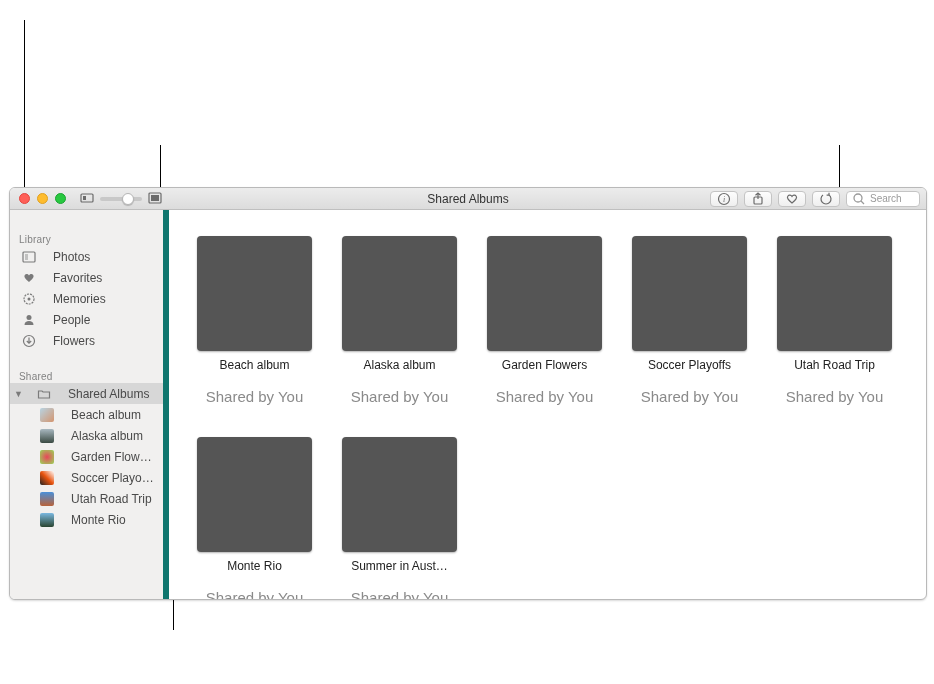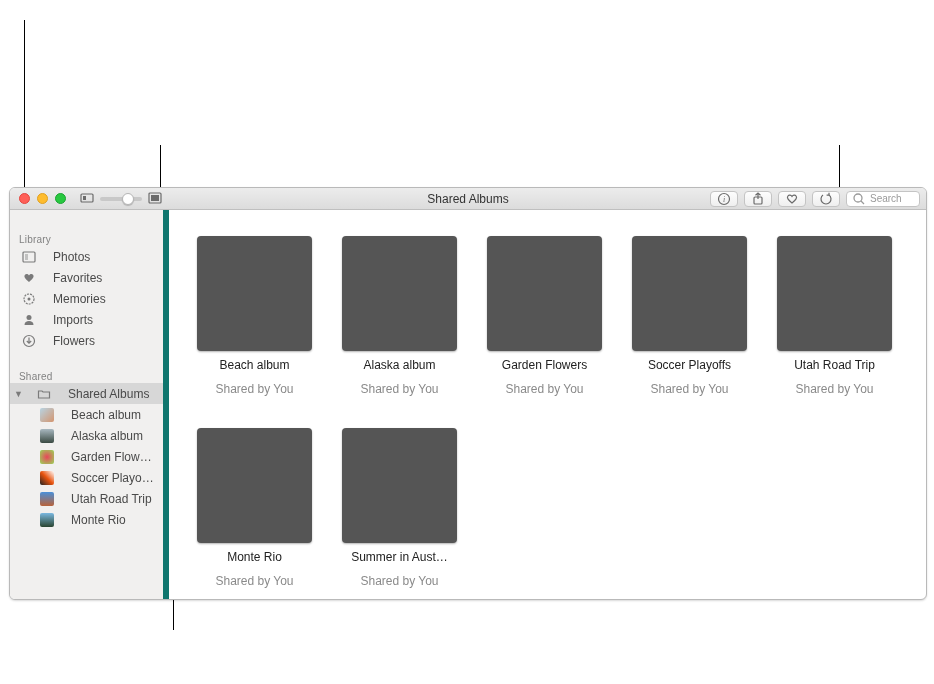--- a/index.html
+++ b/index.html
@@ -92,21 +92,21 @@
   .srow span.lbl { white-space:nowrap; overflow:hidden; text-overflow:ellipsis; }
 
   .content { flex:1; overflow:auto; padding:26px 16px 10px 28px; }
   .grid { display:flex; flex-wrap:wrap; gap:32px 30px; }
   .album { width:115px; display:flex; flex-direction:column; align-items:center; cursor:default;}
   .album .cover {
     width:115px; height:115px; border-radius:4px; background:#555;
     box-shadow:0 1px 2px rgba(0,0,0,.3);
   }
   .album .at { font-size:12px; color:#222; margin-top:7px; text-align:center; max-width:115px; white-space:nowrap; overflow:hidden; text-overflow:ellipsis;}
-  .album .as { font-size:12px; color:#8a8a8a; margin-top:10px; text-align:center;}
+  .album .as { font-size:15px; color:#8a8a8a; margin-top:16px; text-align:center;}
 
   
   svg.i { width:14px; height:14px; }
 
   
   .cv-beach { background: linear-gradient(135deg,#b8d4e3 0%,#e8c9a8 50%,#d4956f 100%); }
   .cv-alaska{ background: linear-gradient(180deg,#a8b8c0 0%,#7a8a78 60%,#3a4a42 100%); }
   .cv-flower{ background: radial-gradient(circle at 50% 50%,#e8465a 0%,#c41e3a 40%,#98d858 75%); }
   .cv-soccer{ background: repeating-linear-gradient(45deg,#222 0 8px,#fff 8px 16px),linear-gradient(#e85410,#e85410); background-blend-mode:multiply; }
   .cv-utah  { background: linear-gradient(180deg,#4a90d9 0%,#d4855a 45%,#b8623a 100%); }
@@ -222,21 +222,21 @@
           </span>
         <span class="lbl">Memories</span>
       </div>
       <div class="srow">
         <span class="ic">
             <svg class="i" viewBox="0 0 14 14">
               <circle cx="7" cy="4.5" r="2.5" fill="#7a7a7a"></circle>
               <path d="M2.5 12 C2.5 9 4.5 8 7 8 C9.5 8 11.5 9 11.5 12 Z" fill="#7a7a7a"></path>
             </svg>
           </span>
-        <span class="lbl">Imports</span>
+        <span class="lbl">People</span>
       </div>
       <div class="srow">
         <span class="ic">
             <svg class="i" viewBox="0 0 14 14">
               <circle cx="7" cy="7" r="5.5" fill="none" stroke="#7a7a7a" stroke-width="1.2"></circle>
               <path d="M7 3.5 L7 9 M4.8 7 L7 9.2 L9.2 7" fill="none" stroke="#7a7a7a" stroke-width="1.2"></path>
             </svg>
           </span>
         <span class="lbl">Flowers</span>
       </div>

